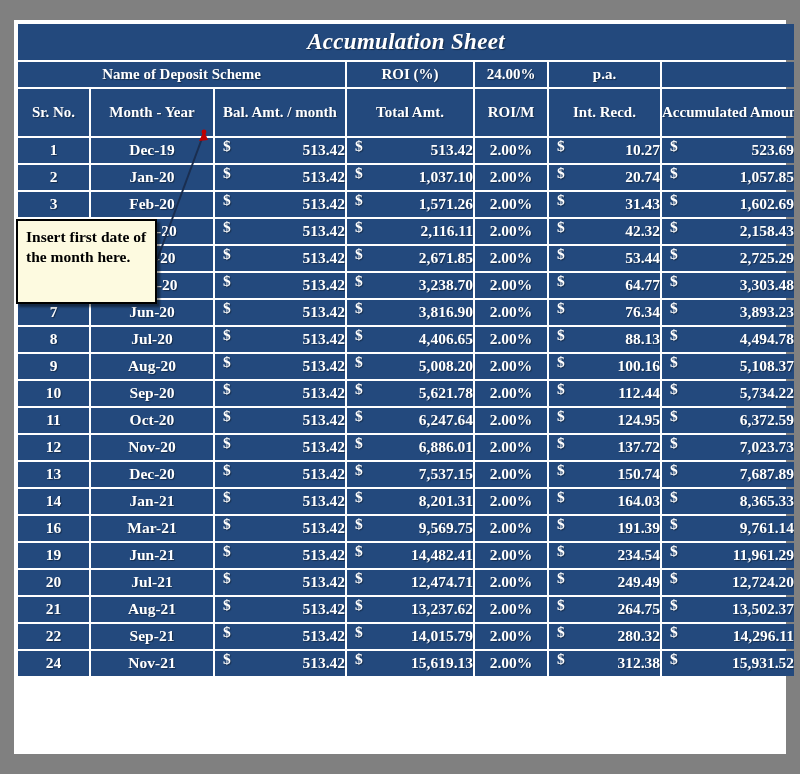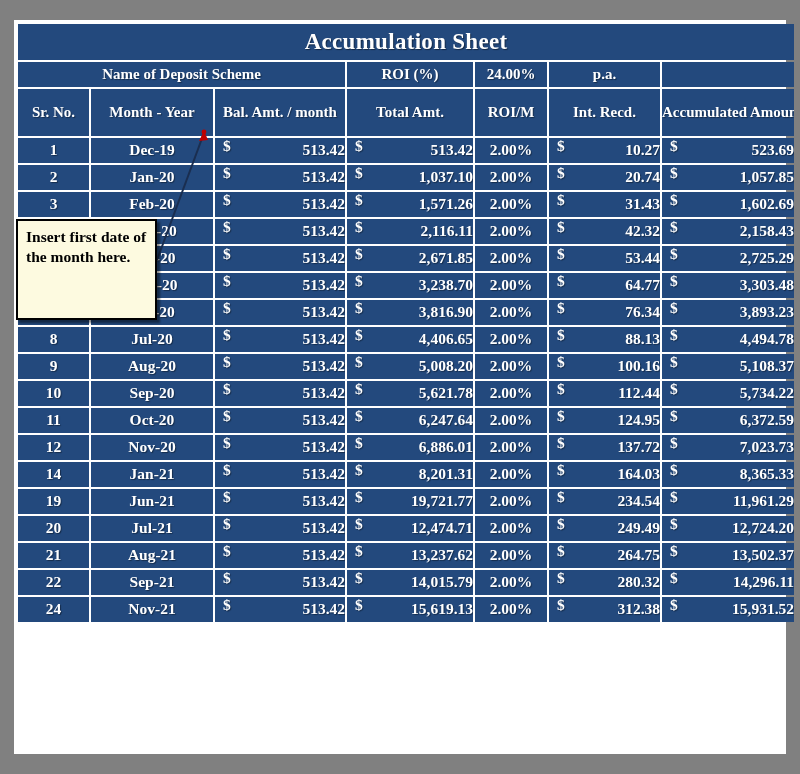--- a/index.html
+++ b/index.html
@@ -58,20 +58,21 @@
   col.c-roim    { width: 72px; }
   col.c-int     { width: 111px; }
   col.c-acc     { width: 132px; }
 
   
   .title-cell {
     height: 36px;
     font-size: 23px;
     letter-spacing: 0.3px;
     text-shadow: 1px 1px 1px rgba(0,0,0,.45);
+    font-style: italic;
   }
 
   
   .band-cell {
     height: 25px;
     font-size: 15px;
     text-shadow: 1px 1px 1px rgba(0,0,0,.4);
   }
   .lite {
     background: #5B9BD5;
@@ -109,21 +110,21 @@
   .pct { text-align: center; }
   .hl-red { background: #FF0000; }
   .hl-blue { background: #5B9BD5; }
 
   
   #callout {
     position: absolute;
     left: 16px;
     top: 219px;
     width: 141px;
-    height: 101px;
+    height: 85px;
     background: #FDFAE0;
     border: 2px solid #000000;
     box-sizing: border-box;
     box-shadow: 3px 3px 2px rgba(0,0,0,.45);
     padding: 6px 7px 0 8px;
     color: #000000;
     font-family: "Liberation Serif", "DejaVu Serif", serif;
     font-weight: bold;
     font-size: 15.5px;
     line-height: 1.28;
@@ -421,20 +422,41 @@
             <td class="d-cell money">
               <span class="sym">$</span>
               <span class="amt">137.72</span>
             </td>
             <td class="d-cell money hl-red">
               <span class="sym">$</span>
               <span class="amt">7,023.73</span>
             </td>
           </tr>
           <tr>
+            <td class="d-cell">13</td>
+            <td class="d-cell">Dec-20</td>
+            <td class="d-cell money">
+              <span class="sym">$</span>
+              <span class="amt">513.42</span>
+            </td>
+            <td class="d-cell money">
+              <span class="sym">$</span>
+              <span class="amt">7,537.15</span>
+            </td>
+            <td class="d-cell pct">2.00%</td>
+            <td class="d-cell money">
+              <span class="sym">$</span>
+              <span class="amt">150.74</span>
+            </td>
+            <td class="d-cell money">
+              <span class="sym">$</span>
+              <span class="amt">7,687.89</span>
+            </td>
+          </tr>
+          <tr>
             <td class="d-cell">14</td>
             <td class="d-cell">Jan-21</td>
             <td class="d-cell money">
               <span class="sym">$</span>
               <span class="amt">513.42</span>
             </td>
             <td class="d-cell money">
               <span class="sym">$</span>
               <span class="amt">8,201.31</span>
             </td>
@@ -442,29 +464,50 @@
             <td class="d-cell money">
               <span class="sym">$</span>
               <span class="amt">164.03</span>
             </td>
             <td class="d-cell money">
               <span class="sym">$</span>
               <span class="amt">8,365.33</span>
             </td>
           </tr>
           <tr>
+            <td class="d-cell">16</td>
+            <td class="d-cell">Mar-21</td>
+            <td class="d-cell money">
+              <span class="sym">$</span>
+              <span class="amt">513.42</span>
+            </td>
+            <td class="d-cell money">
+              <span class="sym">$</span>
+              <span class="amt">9,569.75</span>
+            </td>
+            <td class="d-cell pct">2.00%</td>
+            <td class="d-cell money">
+              <span class="sym">$</span>
+              <span class="amt">191.39</span>
+            </td>
+            <td class="d-cell money">
+              <span class="sym">$</span>
+              <span class="amt">9,761.14</span>
+            </td>
+          </tr>
+          <tr>
             <td class="d-cell">19</td>
             <td class="d-cell">Jun-21</td>
             <td class="d-cell money">
               <span class="sym">$</span>
               <span class="amt">513.42</span>
             </td>
             <td class="d-cell money">
               <span class="sym">$</span>
-              <span class="amt">19,721.77</span>
+              <span class="amt">14,482.41</span>
             </td>
             <td class="d-cell pct">2.00%</td>
             <td class="d-cell money">
               <span class="sym">$</span>
               <span class="amt">234.54</span>
             </td>
             <td class="d-cell money">
               <span class="sym">$</span>
               <span class="amt">11,961.29</span>
             </td>

